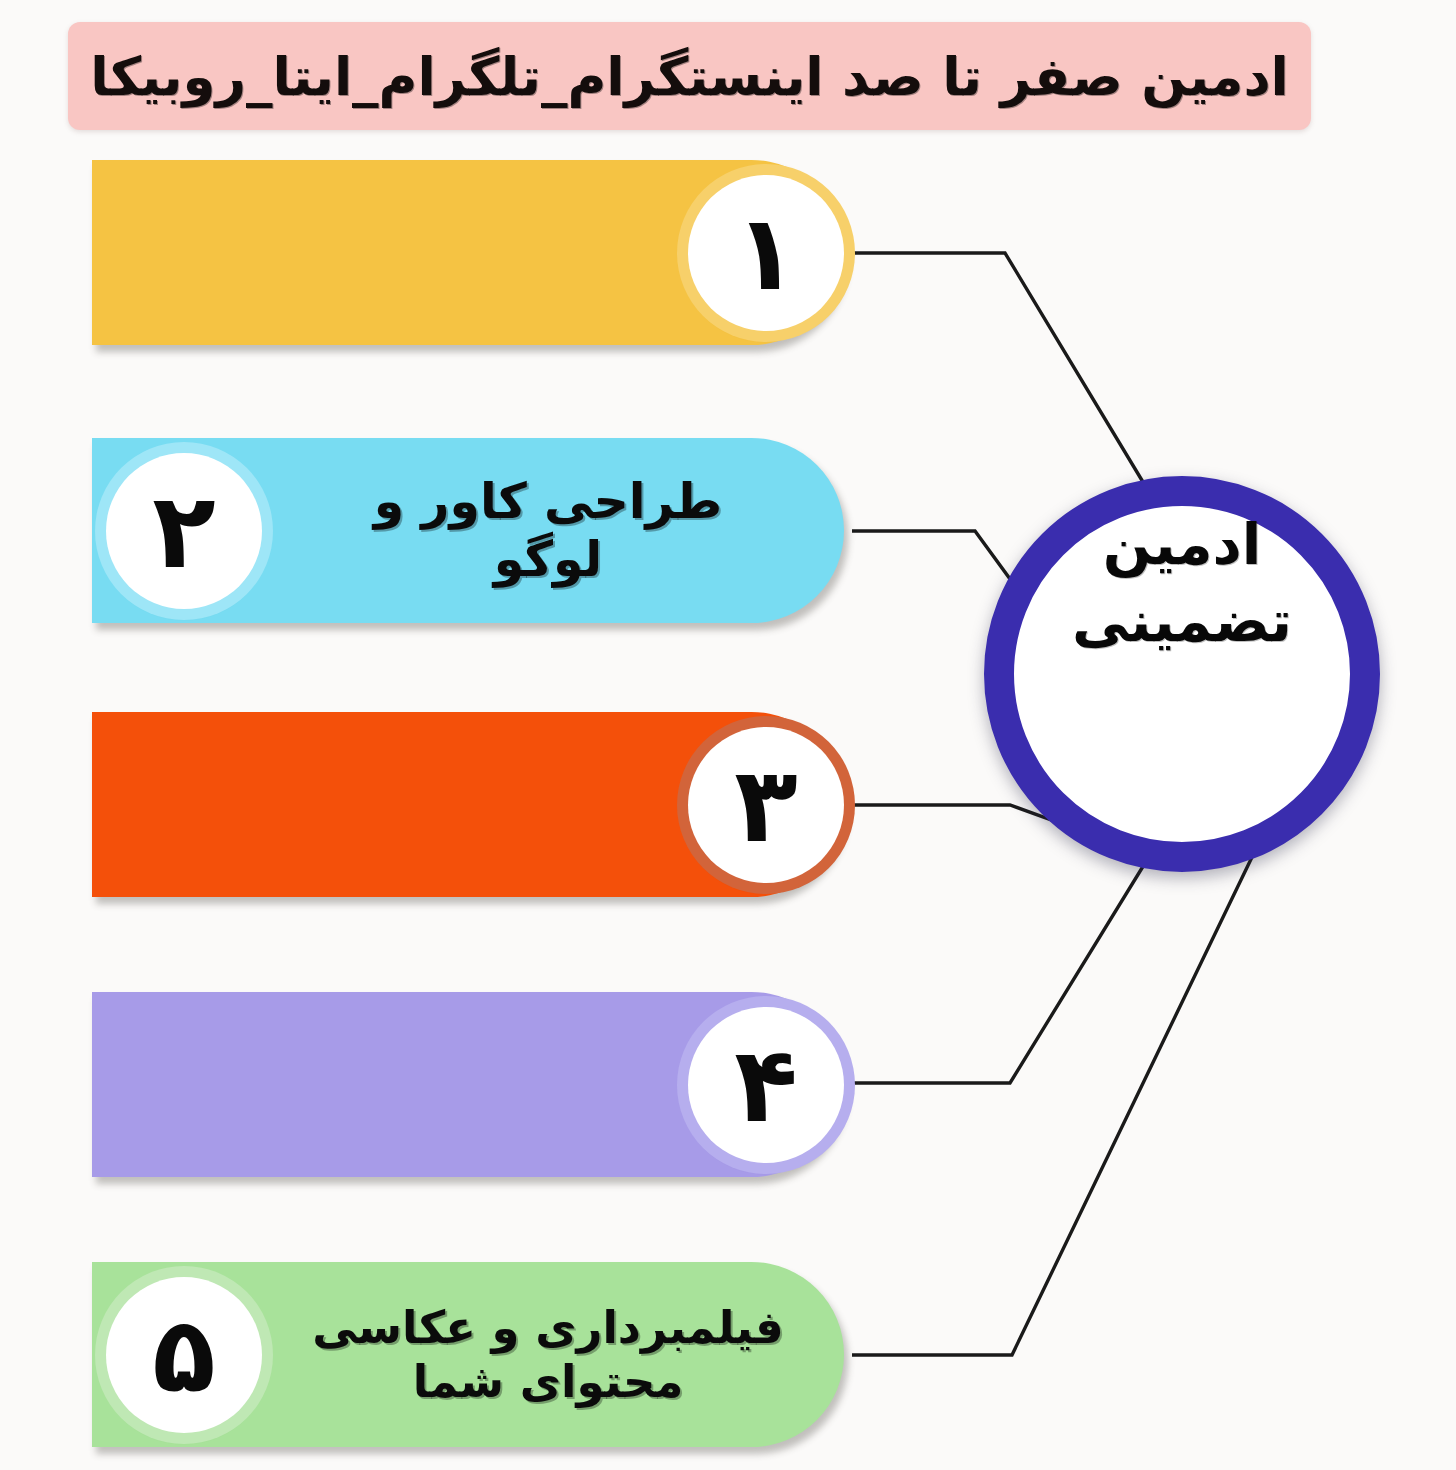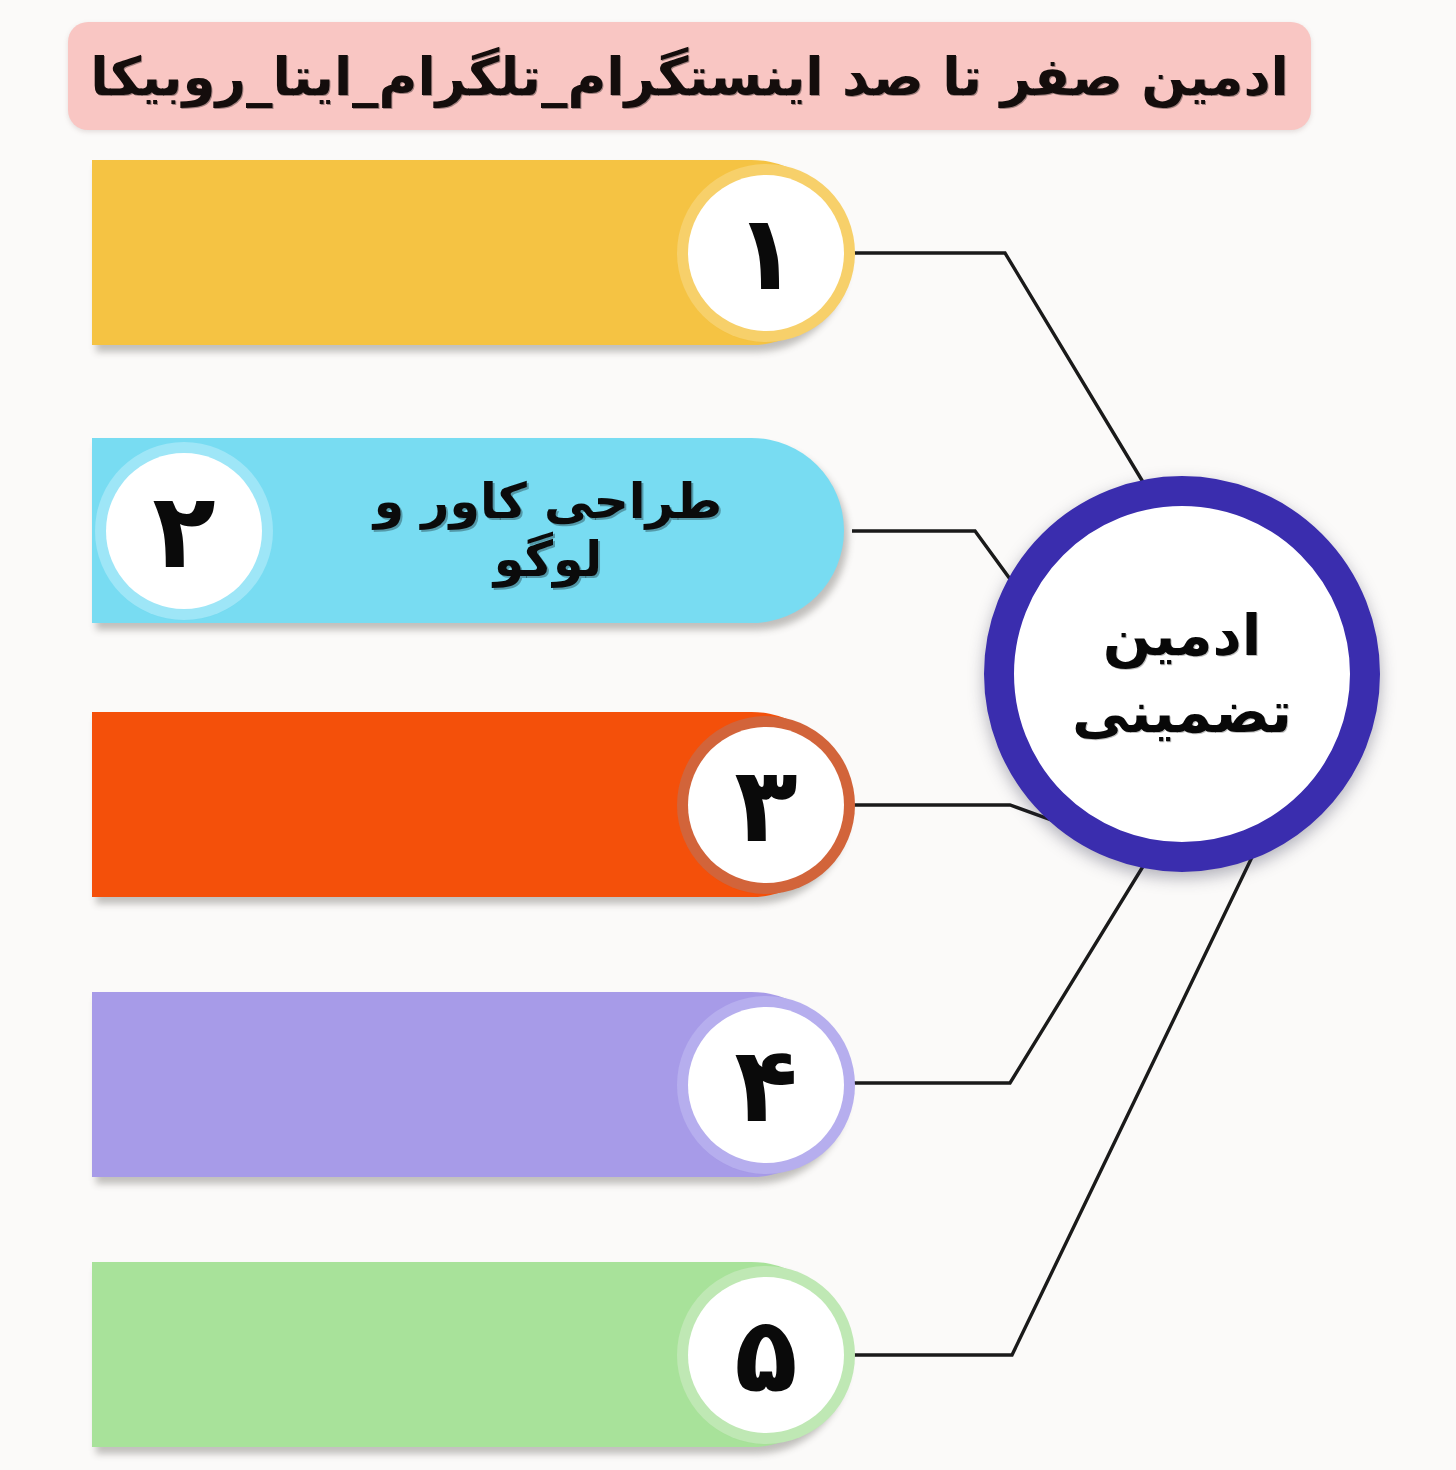--- a/index.html
+++ b/index.html
@@ -12,21 +12,21 @@
     position:relative;
   }
   #stage{position:absolute;inset:0;width:1456px;height:1470px;}
 
   
   .banner{
     position:absolute;
     left:68px;top:22px;
     width:1243px;height:108px;
     background:#f9c6c3;
-    border-radius:20px;
+    border-radius:12px;
     display:flex;align-items:center;justify-content:center;
     box-shadow:0 2px 5px rgba(120,90,90,.18);
   }
   .banner-text{
     direction:rtl;
     font-family:"DejaVu Sans","Liberation Sans",sans-serif;
     font-weight:700;
     font-size:53px;
     line-height:1;
     color:#140d0c;
@@ -93,21 +93,21 @@
   #card-5 .card-label{font-size:45px;}
 
   
   .hub{
     position:absolute;
     left:984px;top:476px;
     width:396px;height:396px;
     border-radius:50%;
     background:#ffffff;
     box-sizing:border-box;
-    display:flex;align-items:center;justify-content:center;
+    display:flex;justify-content:center;
     box-shadow:0 6px 16px rgba(40,40,70,.35);
   }
   .hub-text{
     direction:rtl;
     text-align:center;
     font-family:"DejaVu Sans","Liberation Sans",sans-serif;
     font-weight:700;
     font-size:57px;
     line-height:1.35;
     color:#080808;
@@ -154,20 +154,22 @@
     </div>
   </div>
 
   <div class="card" id="card-4" style="background: rgb(167, 155, 232);">
     <div class="badge" style="box-shadow: rgb(182, 174, 238) 0px 0px 0px 11px, rgba(40, 40, 40, 0.3) 0px 3px 9px;">
       <span class="badge-num">۴</span>
     </div>
   </div>
 
   <div class="card" id="card-5" style="background: rgb(168, 226, 154);">
+    <div class="card-label">فیلمبرداری و عکاسی
+محتوای شما</div>
     <div class="badge" style="box-shadow: rgb(191, 232, 180) 0px 0px 0px 11px, rgba(40, 40, 40, 0.3) 0px 3px 9px;">
       <span class="badge-num">۵</span>
     </div>
   </div>
 
   <div class="hub" id="hub" style="background: rgb(255, 255, 255); border: 30px solid rgb(58, 45, 174);">
     <div class="hub-text" style="color: rgb(8, 8, 8);">ادمین
 تضمینی</div>
   </div>
 

